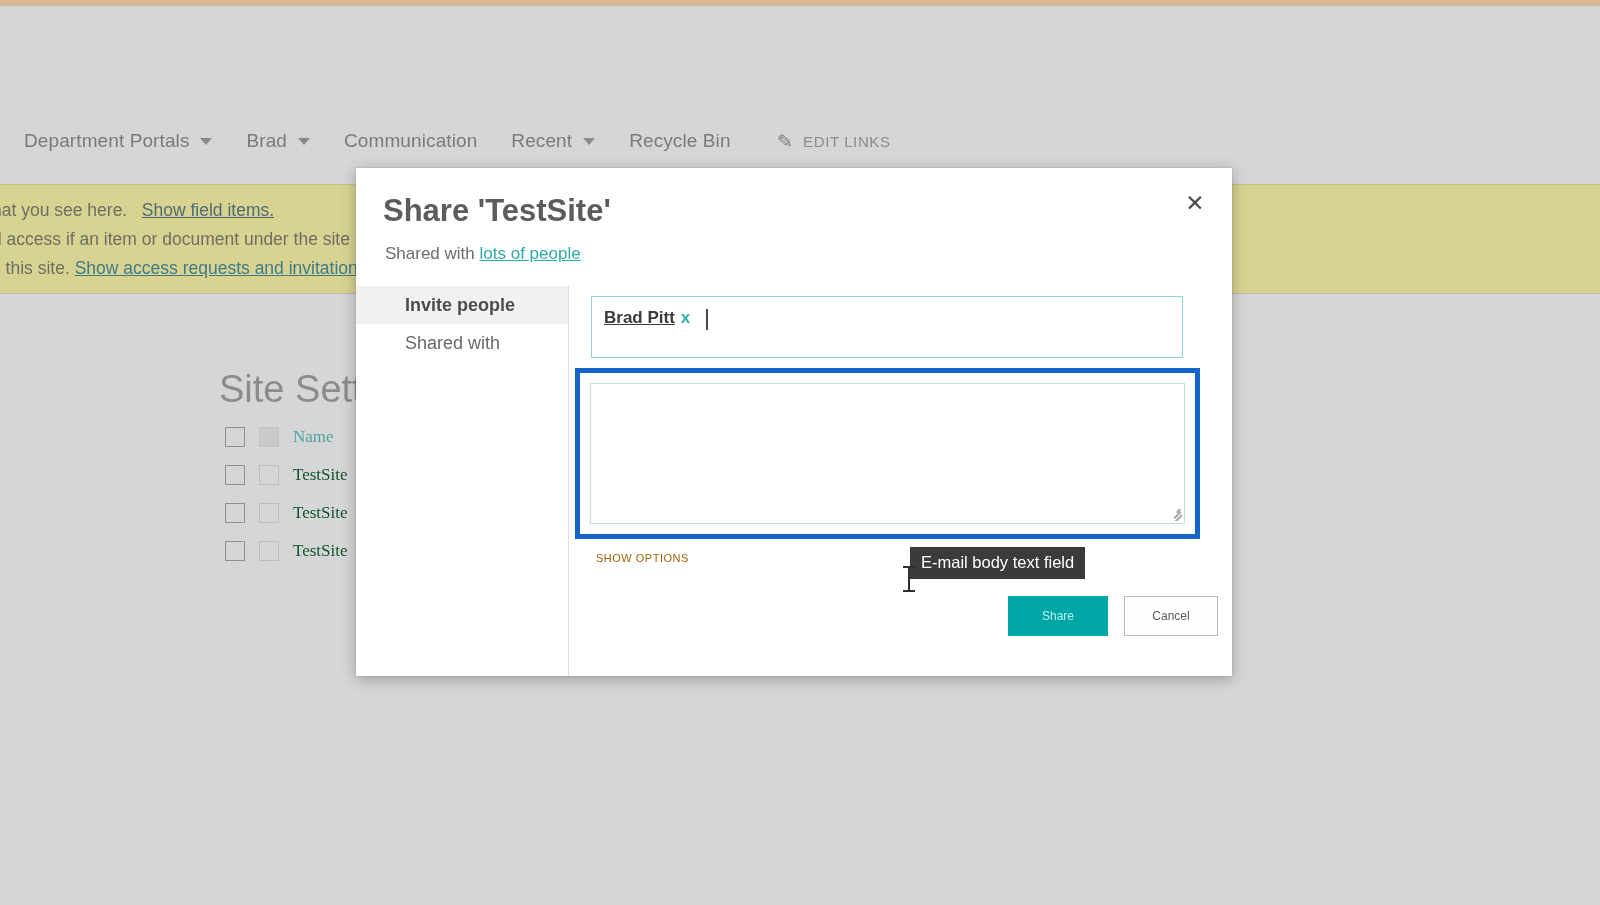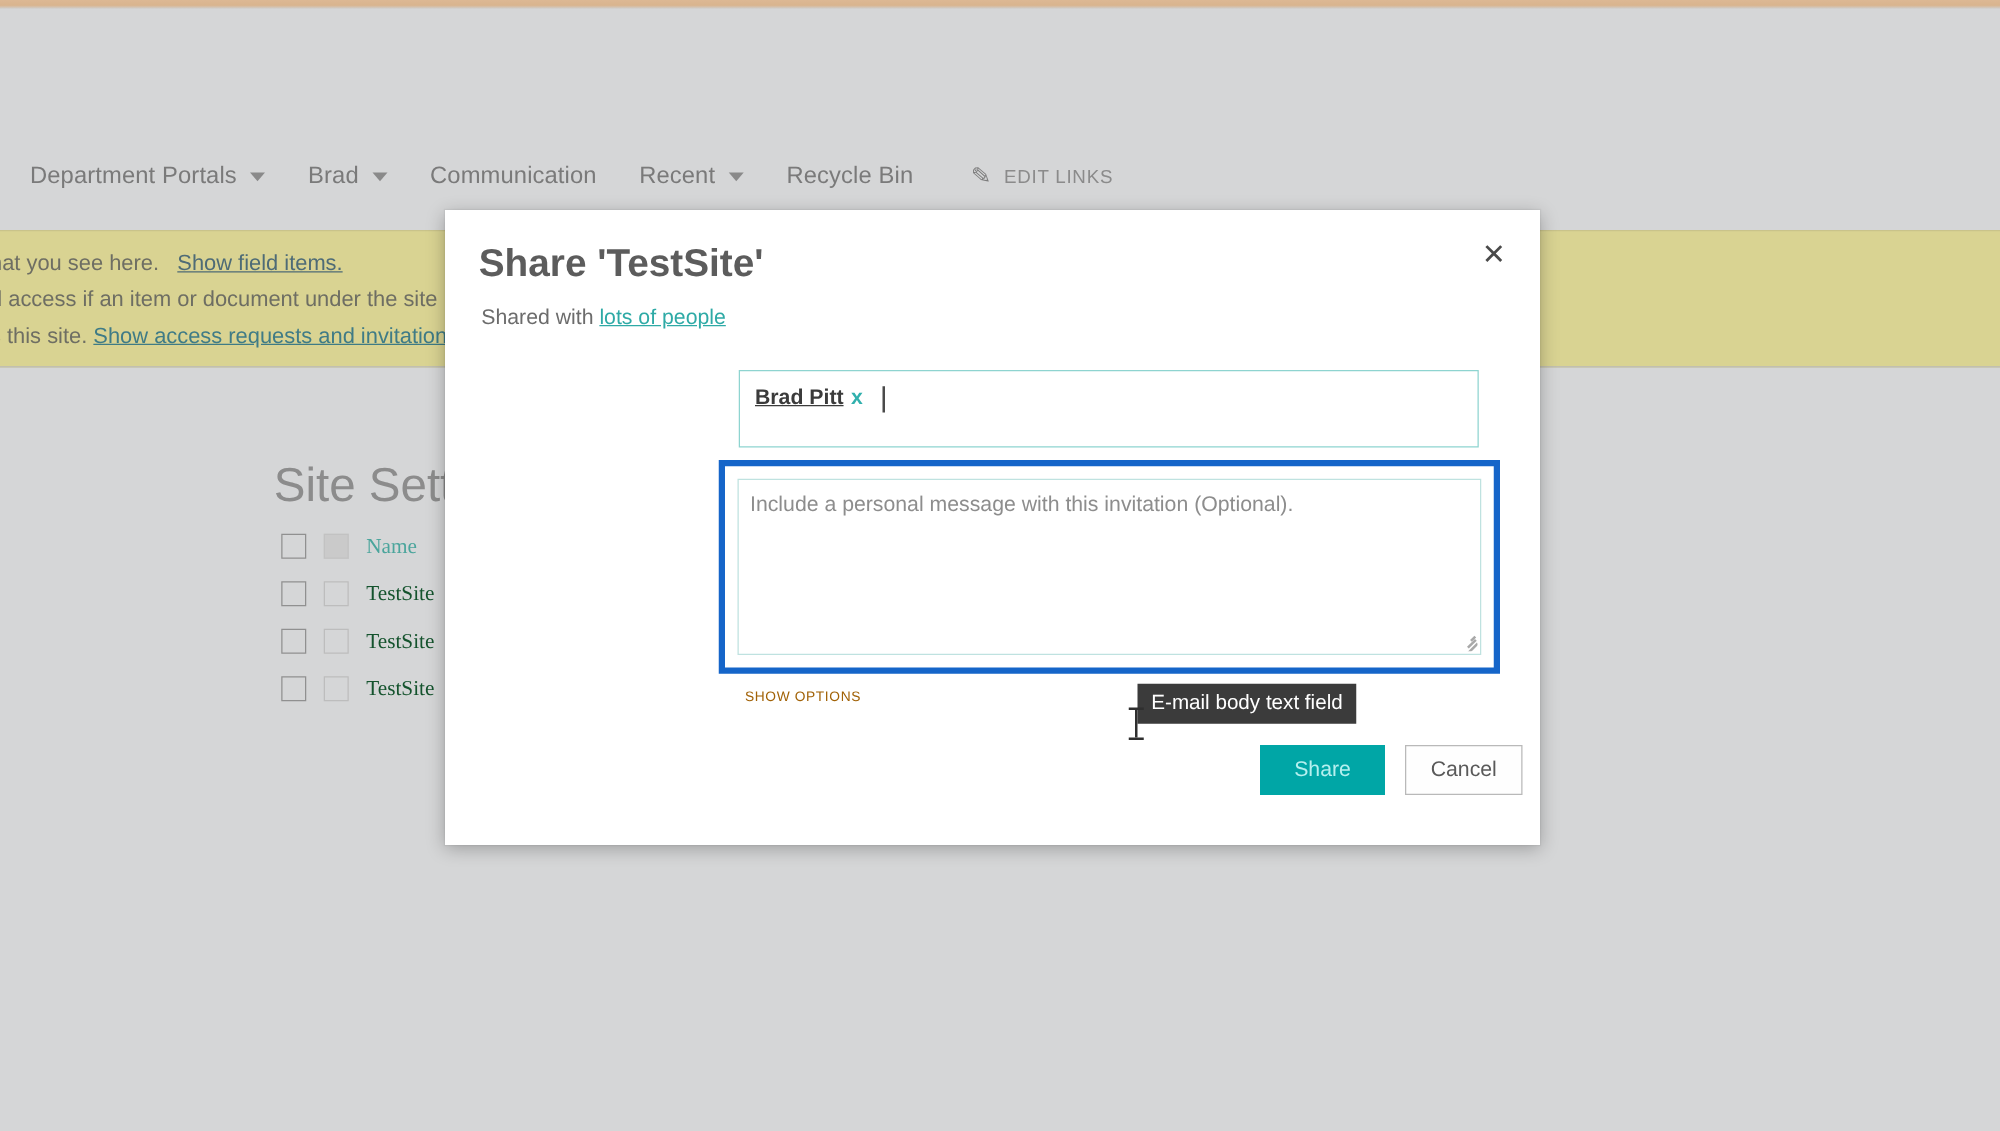--- a/index.html
+++ b/index.html
@@ -228,21 +228,21 @@
     white-space: nowrap;
   }
 
   .btn-row {
     position: absolute; right: 14px; top: 310px;
     display: flex; gap: 16px;
   }
   .btn {
     height: 40px; min-width: 94px;
     display: flex; align-items: center; justify-content: center;
-    font-size: 17px;
+    font-size: 12px;
   }
   .btn-primary {
     background: #00a6a6; color: #b5f0ef; border: none;
     min-width: 100px;
   }
   .btn-secondary {
     background: #fefefe; color: #5a5a5a; border: 1px solid #b9b9b9;
   }
 </style>
 </head>
@@ -323,32 +323,39 @@
 
   <div class="dlg-close">✕</div>
 
   <div class="dlg-title">Share 'TestSite'</div>
 
   <div class="dlg-sub">
     <span>Shared with</span>
     <a class="link" href="#">lots of people</a>
   </div>
 
+  <div class="dlg-left">
+    <div class="tab active">
+      <span>Invite people</span>
+    </div>
+    <div class="tab">
+      <span>Shared with</span>
+    </div>
+  </div>
 
   <div class="dlg-right">
 
     <div class="people-picker" title="Enter names or email addresses...">
       <span class="chip-name">Brad Pitt</span>
       <span class="chip-x">x</span>
       <span class="caret-bar"></span>
     </div>
 
     <div class="msg-wrap">
       <div class="msg-field" title="Include a personal message with this invitation (Optional).">
-        <div class="msg-placeholder">Include a personal message with this invitation (Optional).</div>
         <div class="resize-grip">
           <i></i>
             <i></i>
             <i></i>
         </div>
       </div>
     </div>
 
     <div class="tooltip">E-mail body text field</div>
 

